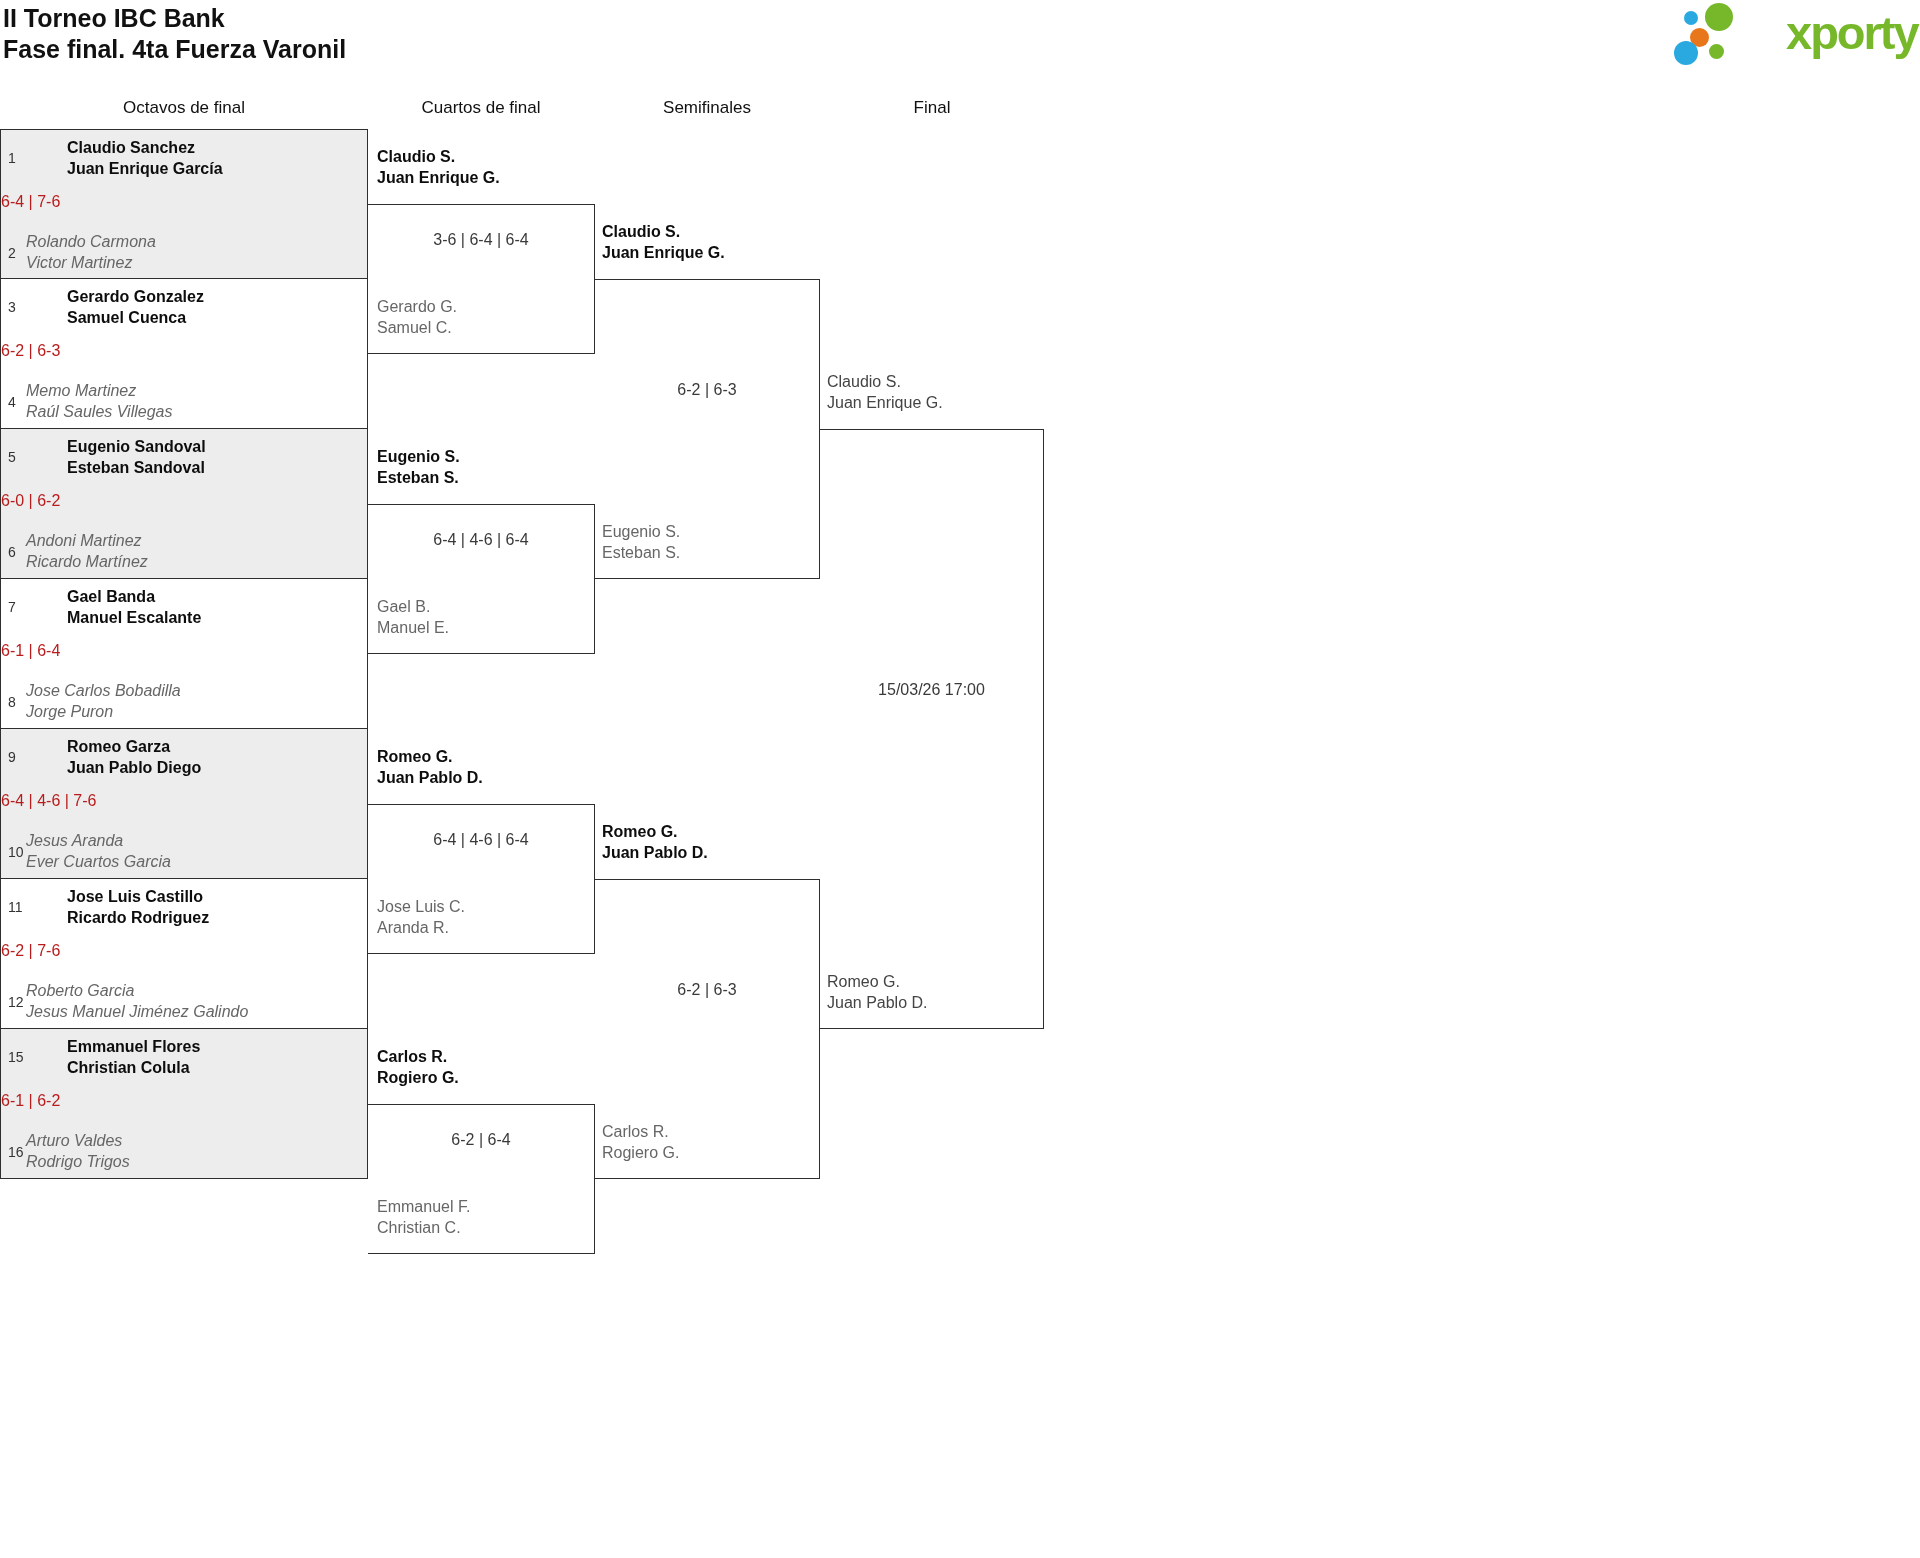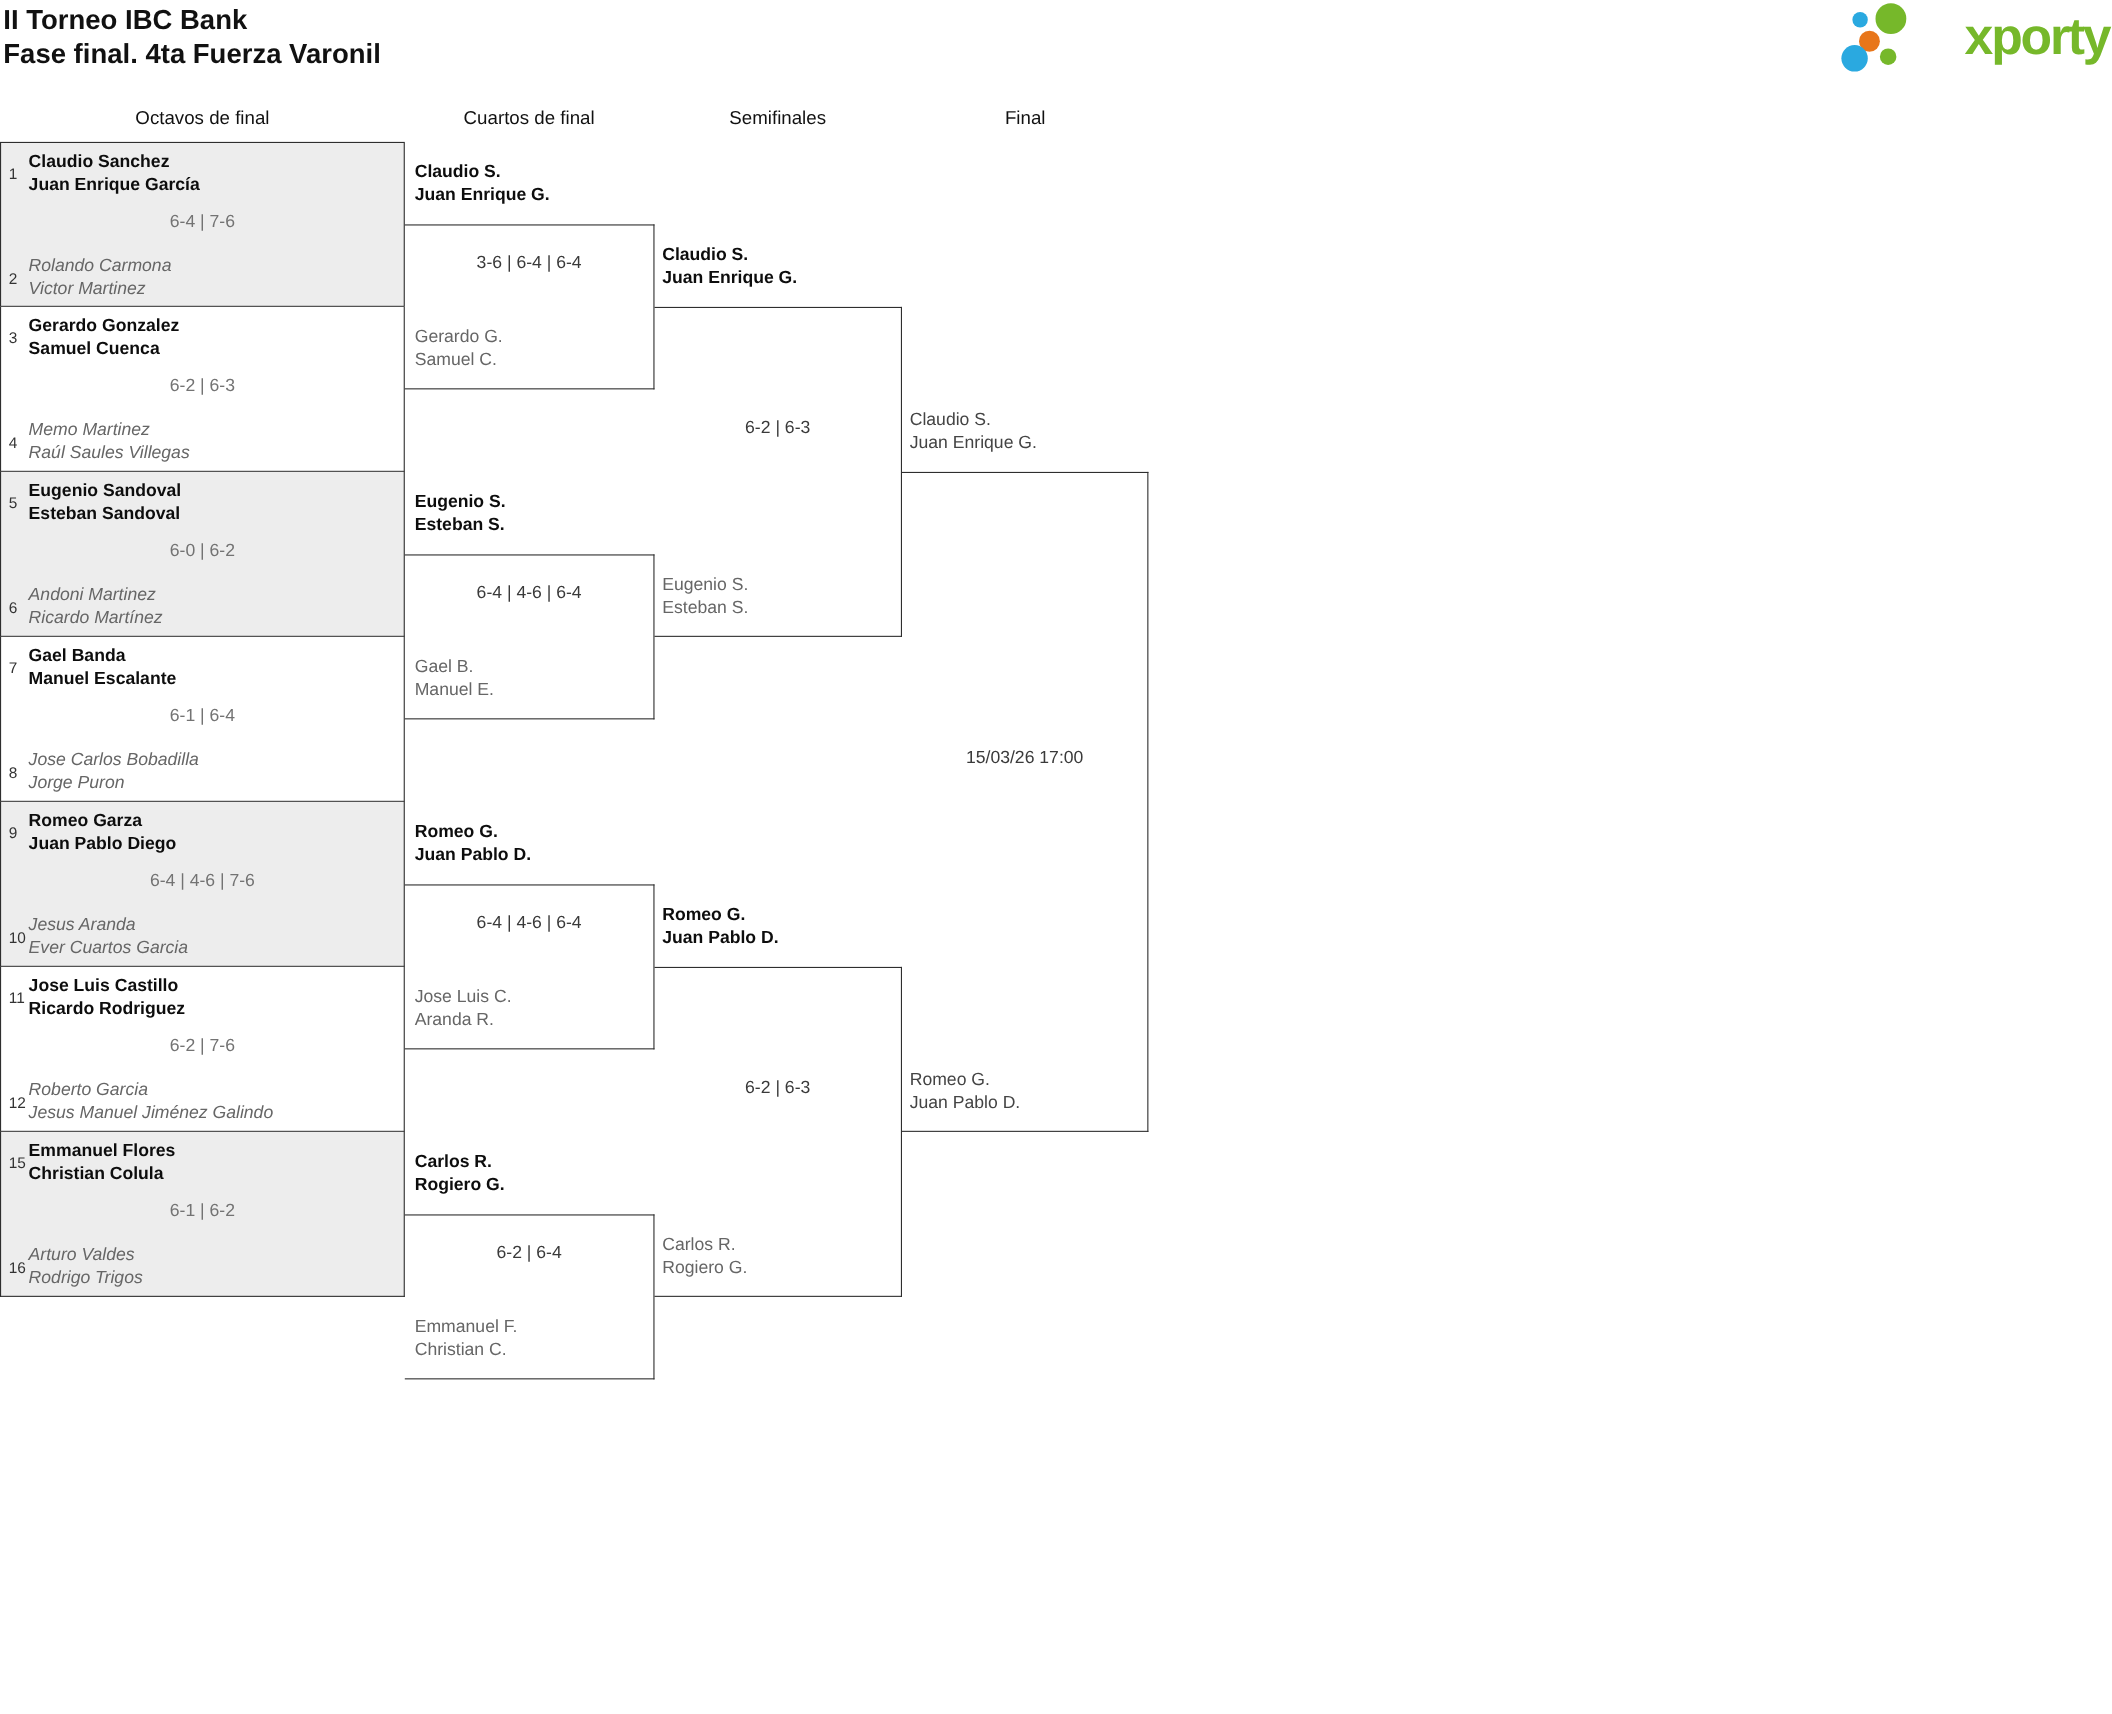--- a/index.html
+++ b/index.html
@@ -28,27 +28,27 @@
   .oct-col{position:absolute;left:0;top:129px;width:368px;}
   .oct{position:relative;height:150px;box-sizing:border-box;
        border:1px solid #2e2e2e;border-top:none;background:#fff;}
   .oct:first-child{border-top:1px solid #2e2e2e;}
   .oct:nth-child(odd){background:#ededed;}
   .seed{position:absolute;font-size:14px;color:#333;}
   .seed.s1{left:7px;top:20px;}
   .seed.s2{left:7px;top:115px;}
   .team{position:absolute;left:25px;font-size:16px;line-height:21px;white-space:nowrap;}
   .team span{display:block;}
-  .team.t1{top:7px;}
+  .team.t1{top:7px;margin-left:41px;}
   .team.t2{top:101px;font-style:italic;}
   .w{font-weight:bold;color:#0d0d0d;}
   .l{color:#666;font-weight:normal;}
   .p{color:#444;font-weight:normal;}
-  .oscore{position:absolute;left:0;width:100%;top:63px;text-align:center;
-          font-size:16px;color:#737373;}
+  .oscore{position:absolute;left:0;width:100%;top:63px;
+          font-size:16px;color:#b91c1c;}
 
   
   .box{position:absolute;box-sizing:border-box;border:1px solid #2e2e2e;border-left:none;}
   .qf{left:368px;width:227px;height:150px;}
   .sf{left:595px;width:225px;height:300px;}
   .fbox{left:820px;top:429px;width:224px;height:600px;}
   .bscore{position:absolute;left:0;right:0;text-align:center;font-size:16px;color:#3a3a3a;}
   .qf .bscore{top:26px;}
   .sf .bscore{top:101px;}
   .fbox .bscore{top:251px;}

